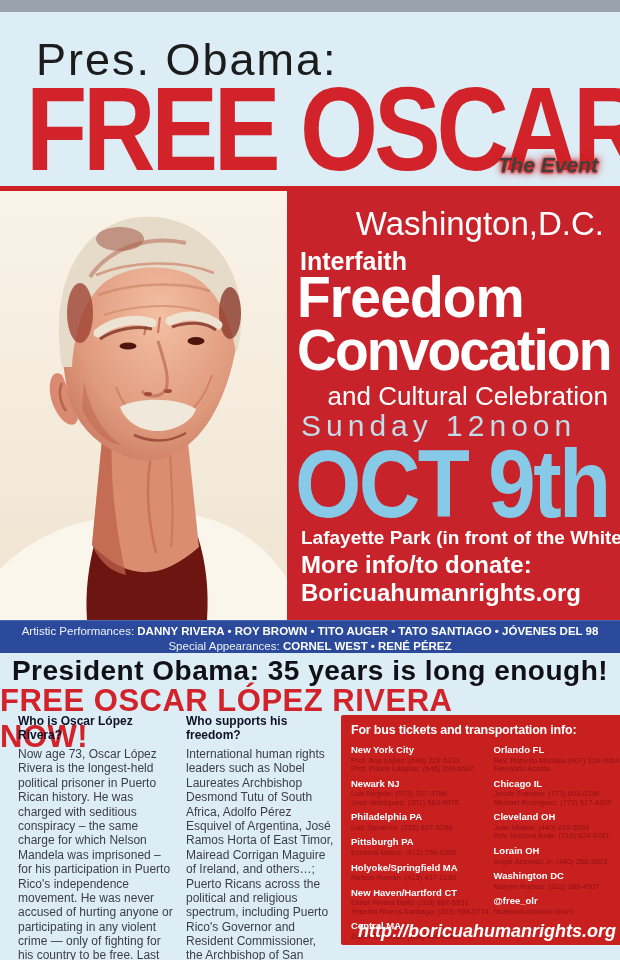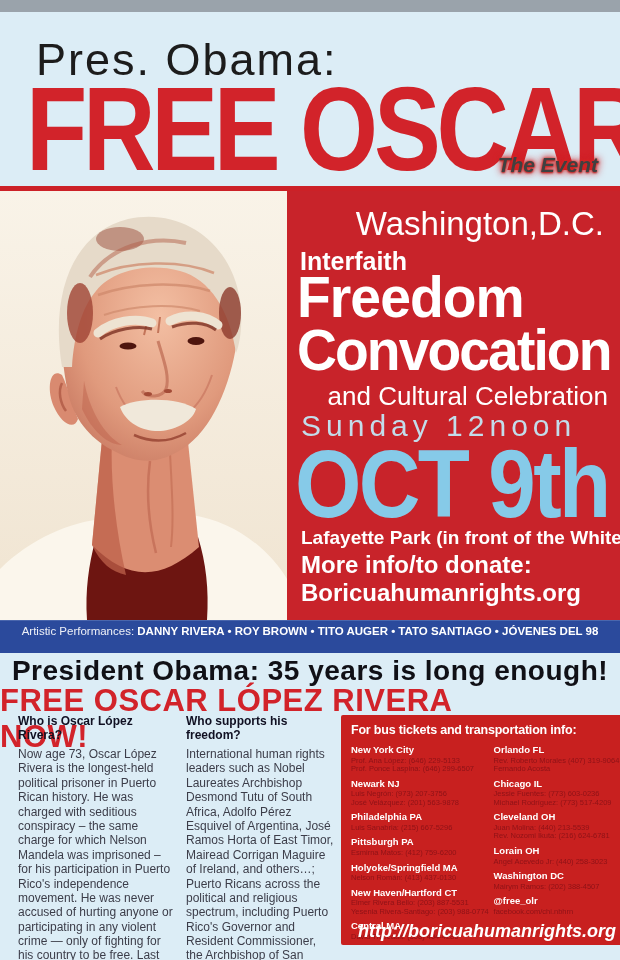--- a/index.html
+++ b/index.html
@@ -152,20 +152,24 @@
     <div class="location">Lafayette Park (in front of the White House)</div>
     <div class="info-label">More info/to donate:</div>
     <div class="info-site">Boricuahumanrights.org</div>
   </section>
 
   <section class="blue-bar">
     <div>
       <span class="bar-label">Artistic Performances:</span>
       <span class="bar-names">DANNY RIVERA • ROY BROWN • TITO AUGER • TATO SANTIAGO • JÓVENES DEL 98</span>
     </div>
+    <div>
+      <span class="bar-label">Special Appearances:</span>
+      <span class="bar-names">CORNEL WEST • RENÉ PÉREZ</span>
+    </div>
   </section>
 
   <div class="headline-1">President Obama: 35 years is long enough!</div>
   <div class="headline-2">FREE OSCAR LÓPEZ RIVERA NOW!</div>
 
   <section class="col who-is">
     <h3>Who is Oscar López Rivera?</h3>
     <p>Now age 73, Oscar López Rivera is the longest-held political prisoner in Puerto Rican history. He was charged with seditious conspiracy – the same charge for which Nelson Mandela was imprisoned – for his participation in Puerto Rico's independence movement. He was never accused of hurting anyone or participating in any violent crime — only of fighting for his country to be free. Last year, several heads of state attending the annual OAS General Assembly proclaimed Oscar “the Nelson Mandela of Latin America.”</p>
   </section>
 

